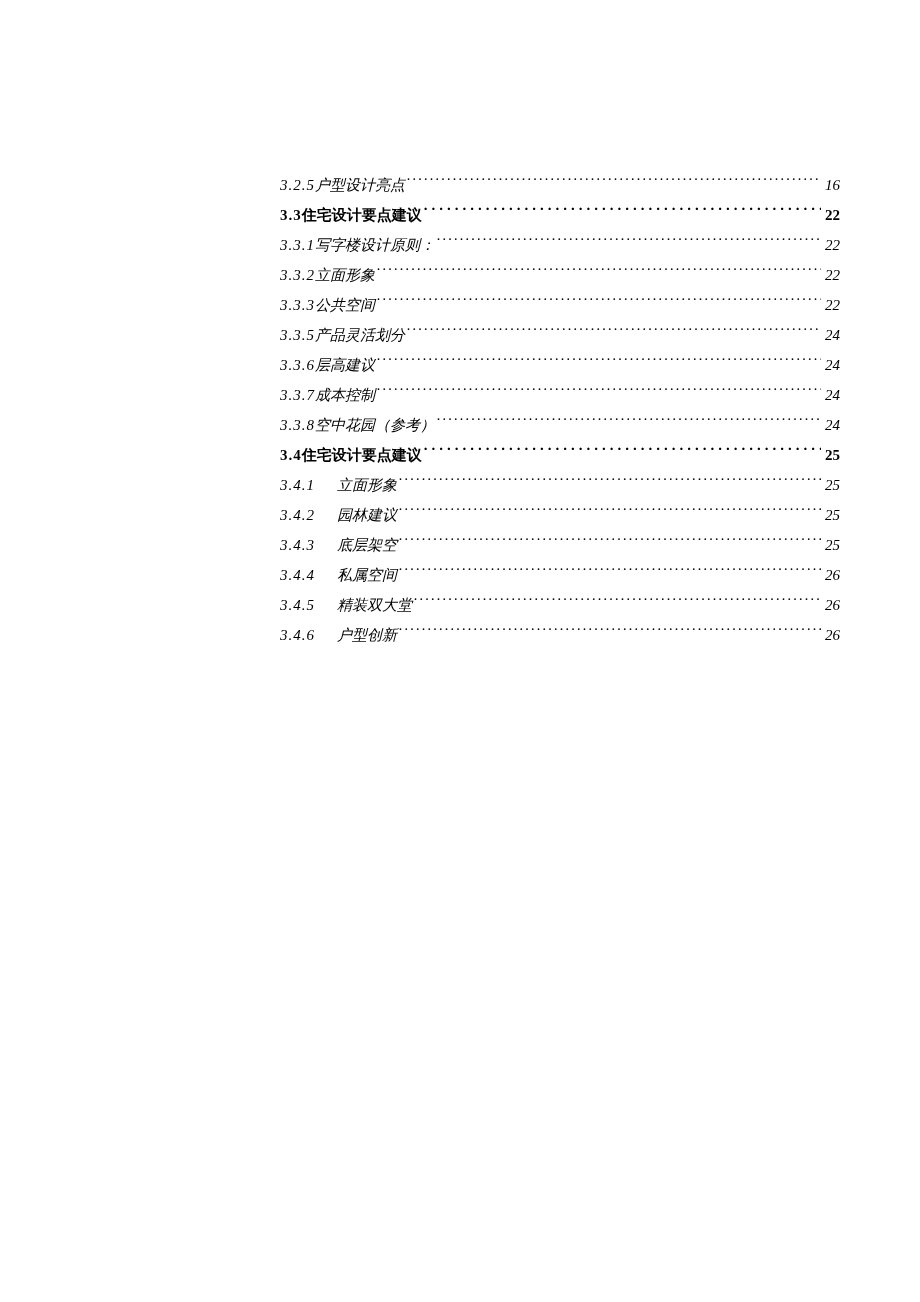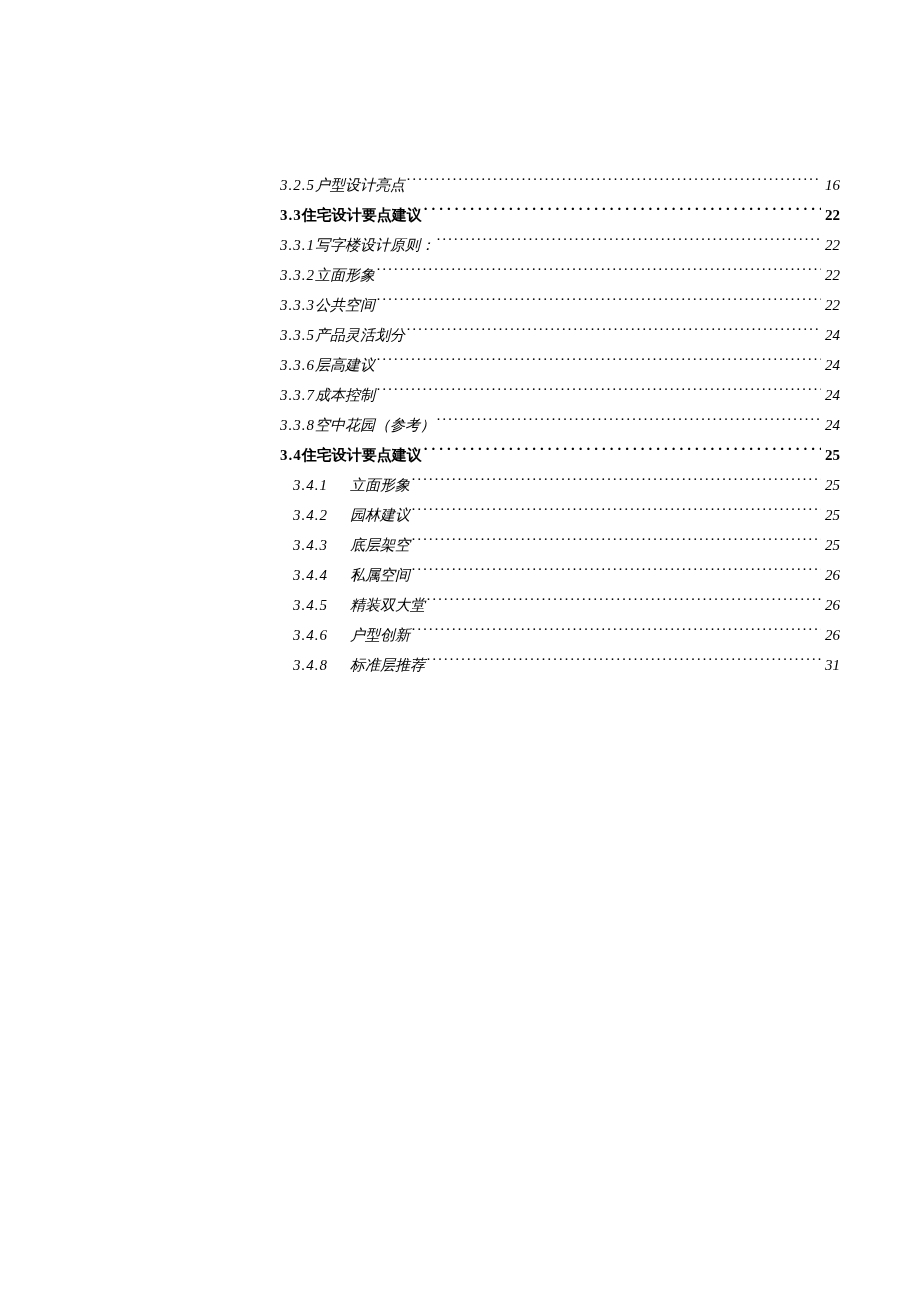--- a/index.html
+++ b/index.html
@@ -35,21 +35,20 @@
   }
   .toc-row.italic {
     font-style: italic;
   }
   .toc-num {
     flex: 0 0 auto;
     letter-spacing: 1px;
   }
   .toc-row.indent .toc-num {
     padding-right: 22px;
-    margin-left: 13px;
   }
   .toc-title {
     flex: 0 0 auto;
     padding-right: 2px;
   }
   .toc-leader {
     flex: 1 1 auto;
     overflow: hidden;
     position: relative;
     height: 1em;
@@ -183,21 +182,14 @@
         <span class="toc-leader"></span>
         <span class="toc-page">26</span>
       </div>
       <div class="toc-row italic indent">
         <span class="toc-num">3.4.6</span>
         <span class="toc-title">户型创新</span>
         <span> </span>
         <span class="toc-leader"></span>
         <span class="toc-page">26</span>
       </div>
-      <div class="toc-row italic indent">
-        <span class="toc-num">3.4.8</span>
-        <span class="toc-title">标准层推荐</span>
-        <span></span>
-        <span class="toc-leader"></span>
-        <span class="toc-page">31</span>
-      </div>
     </div>
 </div>
 
 </body></html>

